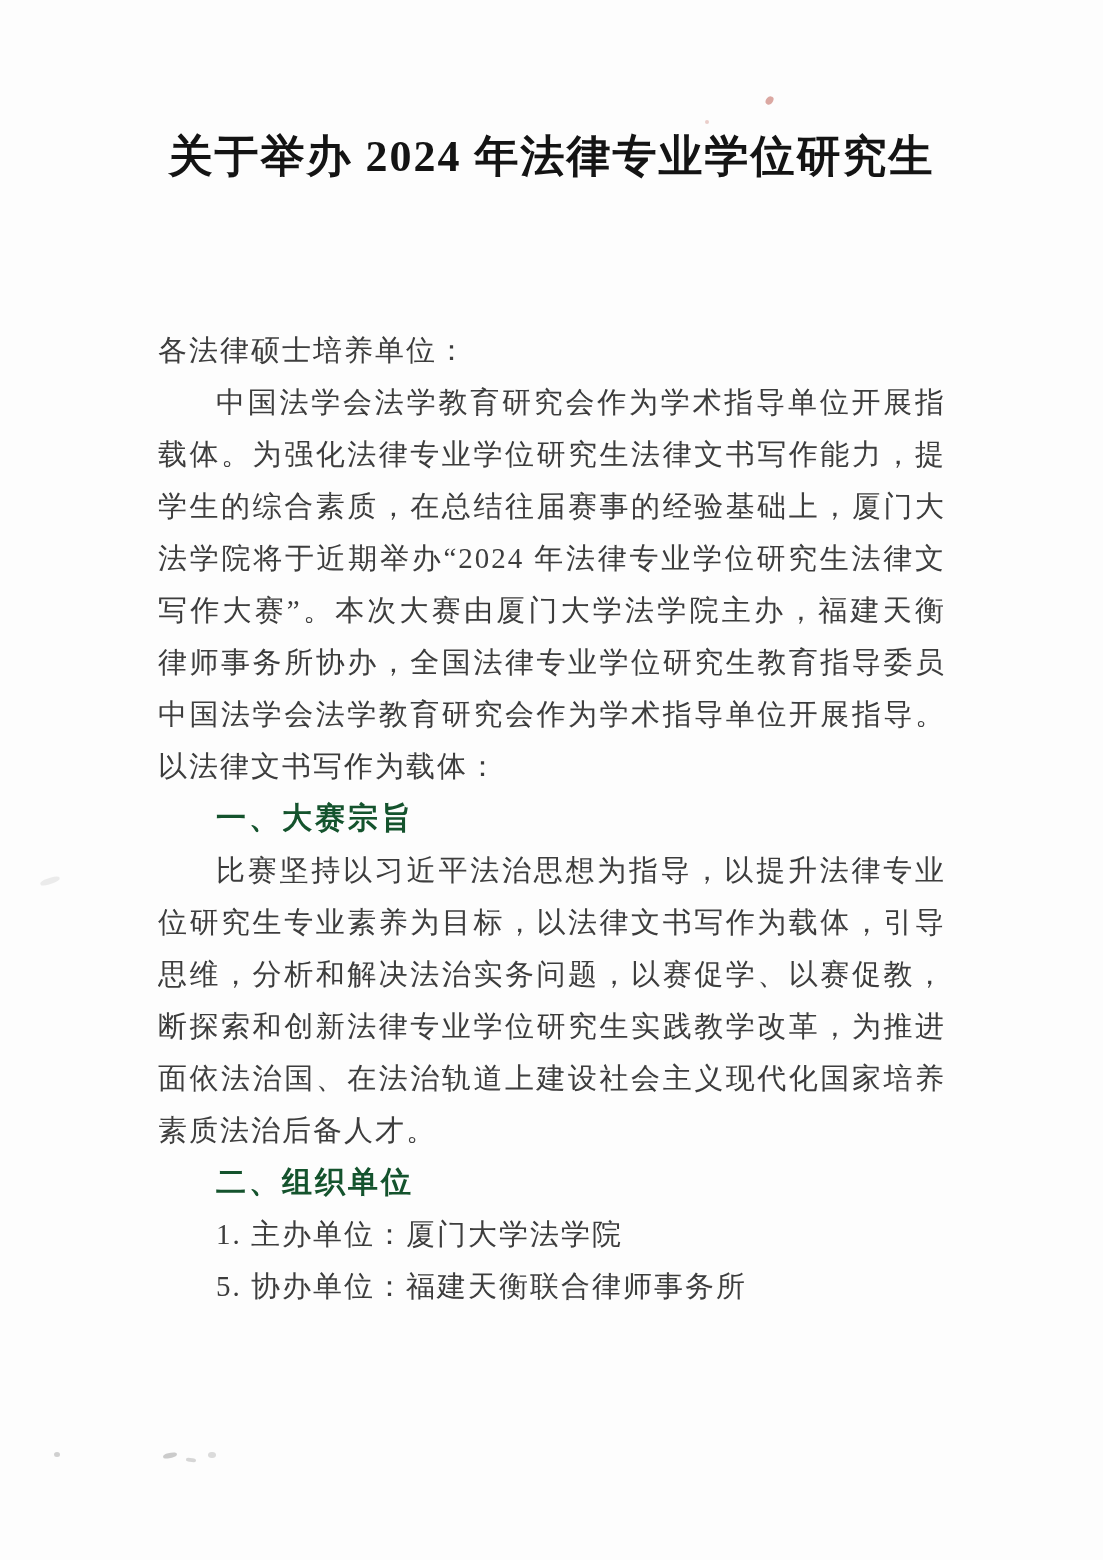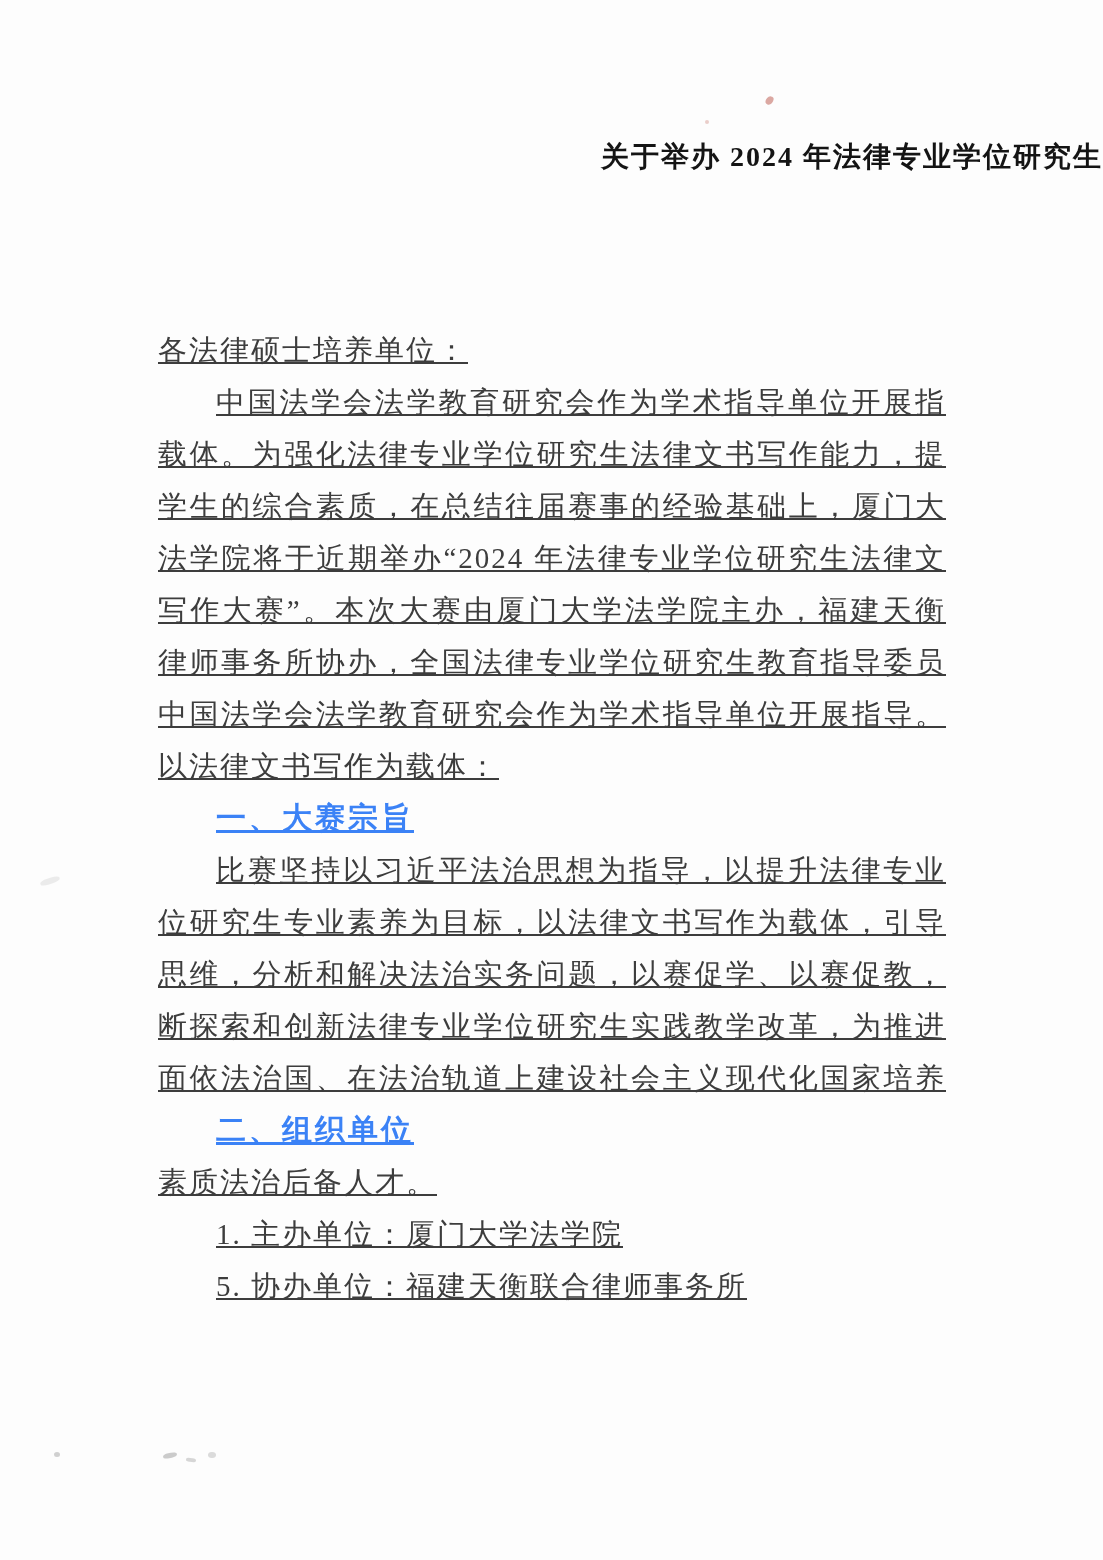--- a/index.html
+++ b/index.html
@@ -17,61 +17,59 @@
   }
   
   .title-block {
     position: absolute;
     top: 126px;
     left: 0;
     width: 1103px;
     text-align: center;
   }
   .title-line {
-    font-size: 28px;
+    font-size: 44px;
     line-height: 62px;
     font-weight: 700;
     letter-spacing: 2px;
     color: var(--title-ink, #141414);
-    text-align: right;
   }
   
   .body-block {
     position: absolute;
     top: 324px;
     left: 158px;
     width: 788px;
   }
   .line {
     height: 52px;
     line-height: 52px;
     font-size: 29px;
     letter-spacing: 2px;
     color: var(--ink, #3d3d3d);
     text-align: justify;
     text-align-last: justify;
     overflow: hidden;
-    text-decoration: underline;
   }
   .line.short {
     text-align: left;
     text-align-last: left;
   }
   .line.indent {
     text-indent: 58px;
   }
   .line.heading {
     padding-left: 58px;
     text-align: left;
     text-align-last: left;
     font-family: "Liberation Sans", "DejaVu Sans", sans-serif;
     font-weight: 700;
     font-size: 30px;
     letter-spacing: 3px;
-    color: #3b82f6;
+    color: #14532d;
   }
   .line.item {
     padding-left: 58px;
     text-align: center;
     text-align-last: left;
   }
   
   .speck {
     position: absolute;
     border-radius: 50%;
@@ -141,23 +139,23 @@
     <div class="line">中国法学会法学教育研究会作为学术指导单位开展指导。现</div>
     <div class="line short">以法律文书写作为载体：</div>
 
     <div class="line heading">一、大赛宗旨</div>
 
     <div class="line indent">比赛坚持以习近平法治思想为指导，以提升法律专业学</div>
     <div class="line">位研究生专业素养为目标，以法律文书写作为载体，引导广</div>
     <div class="line">思维，分析和解决法治实务问题，以赛促学、以赛促教，不</div>
     <div class="line">断探索和创新法律专业学位研究生实践教学改革，为推进全</div>
     <div class="line">面依法治国、在法治轨道上建设社会主义现代化国家培养高</div>
+    <div class="line short">素质法治后备人才。</div>
+
     <div class="line heading">二、组织单位</div>
-
-    <div class="line short">素质法治后备人才。</div>
 
     <div class="line item">1. 主办单位：厦门大学法学院</div>
     <div class="line item">5. 协办单位：福建天衡联合律师事务所</div>
   </div>
 
   <div class="speck red-1"></div>
   <div class="speck red-2"></div>
   <div class="speck gray-1"></div>
   <div class="speck gray-2"></div>
   <div class="speck gray-3"></div>

